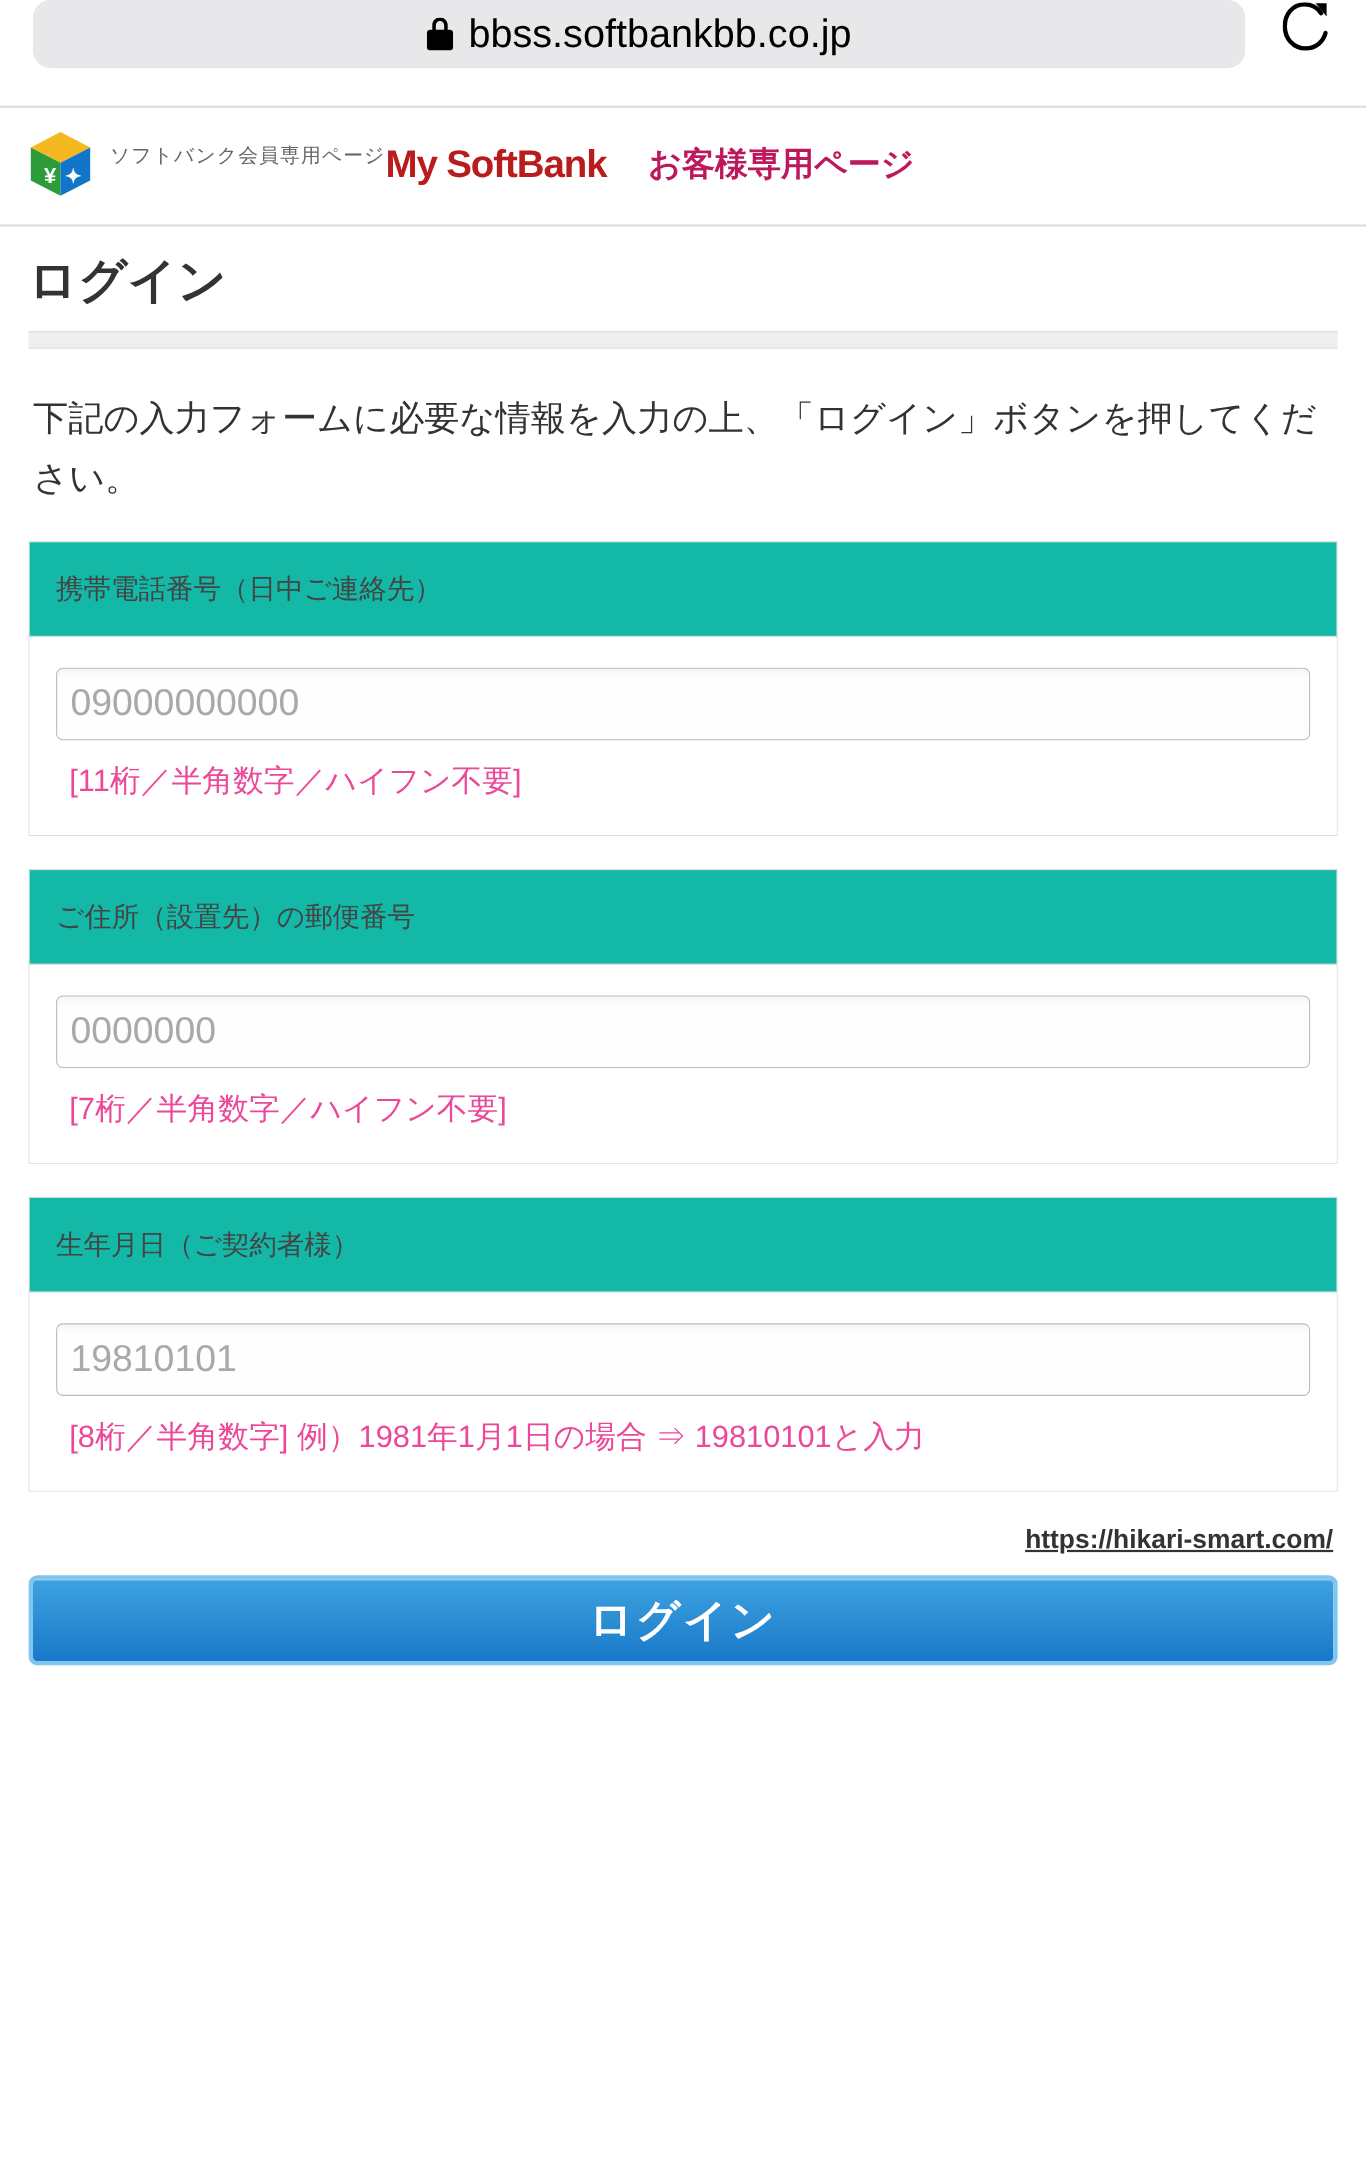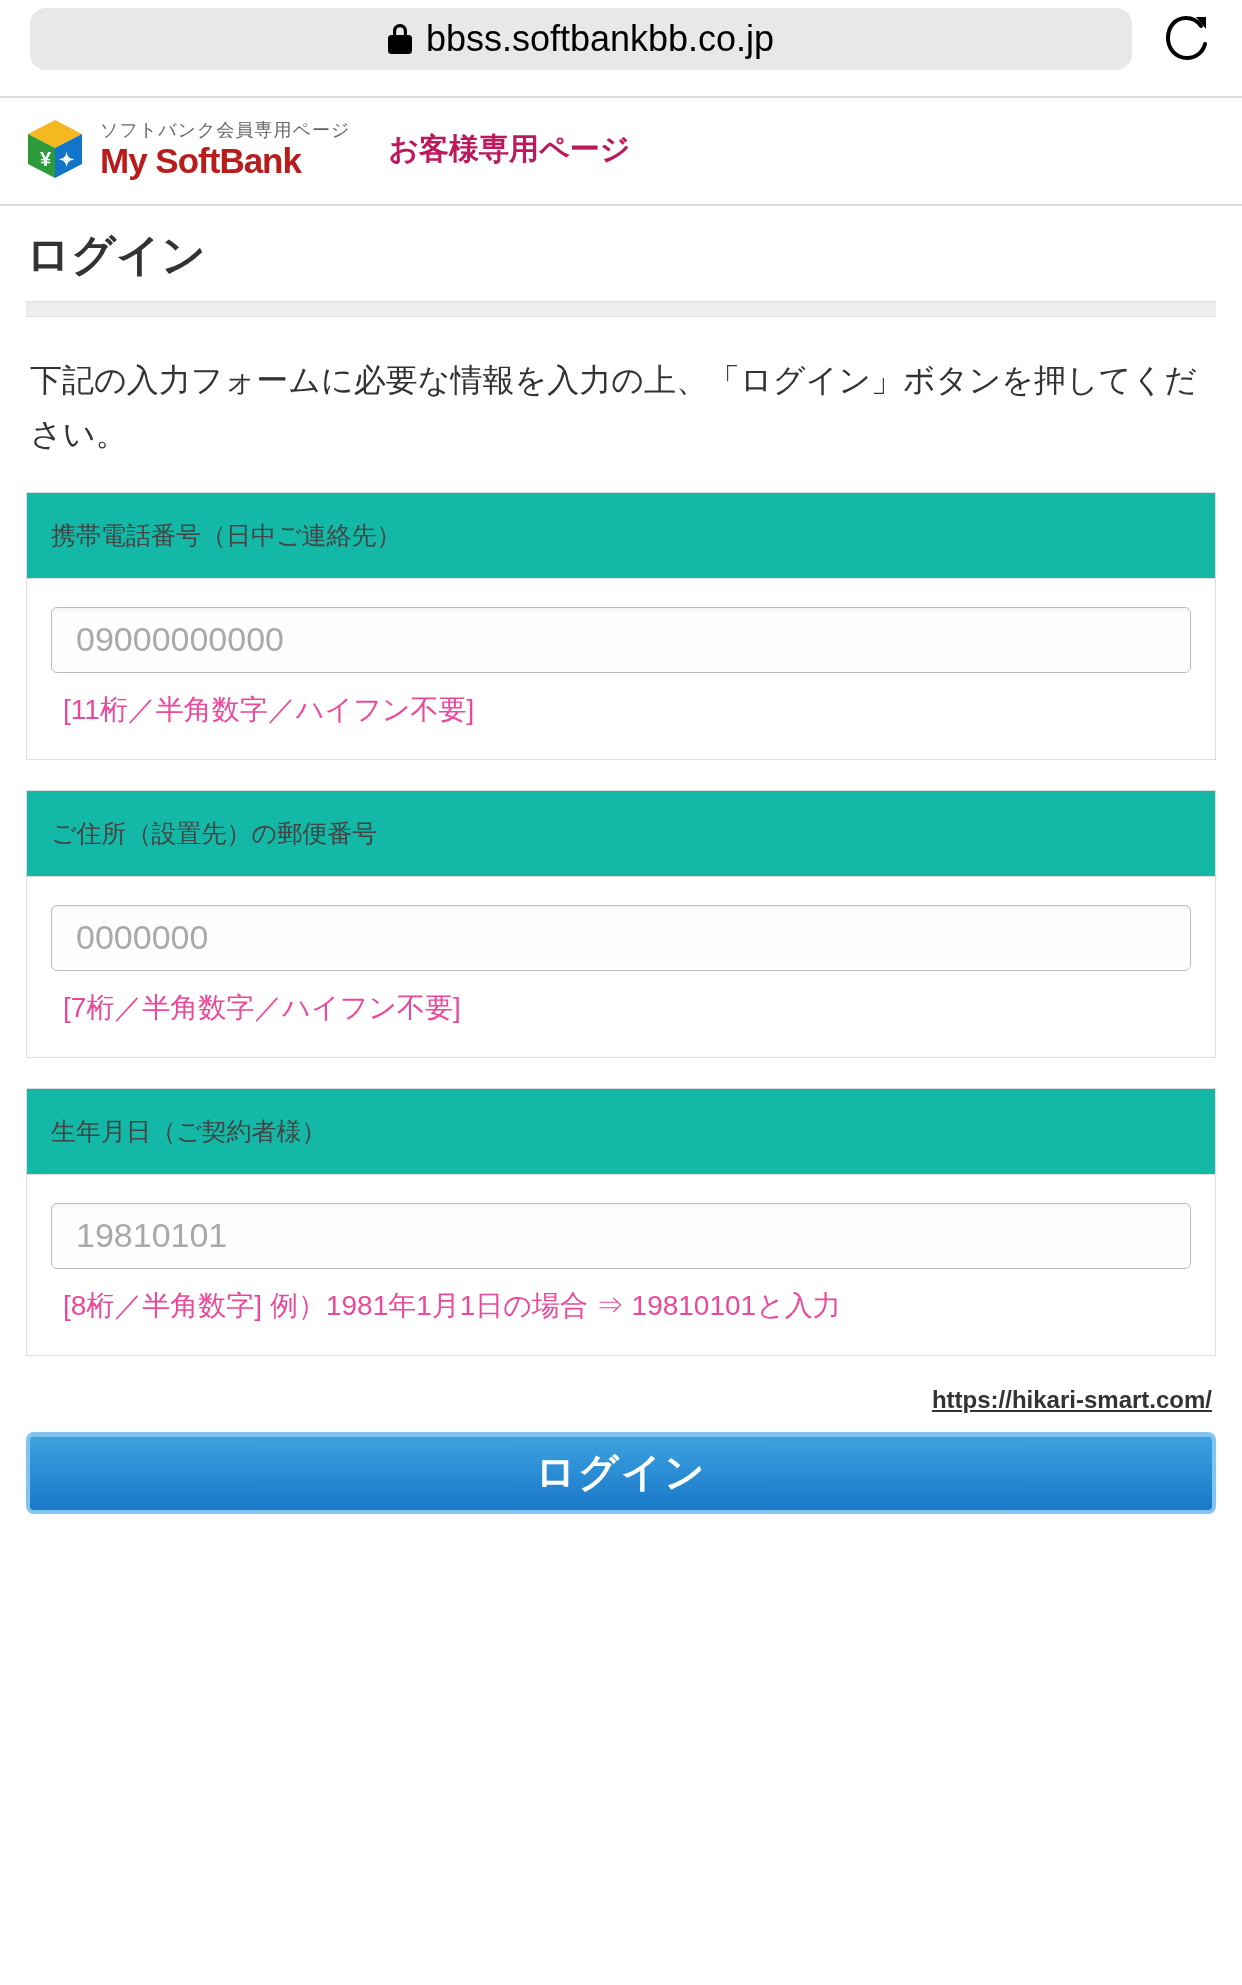--- a/index.html
+++ b/index.html
@@ -5,21 +5,21 @@
     * { margin: 0; padding: 0; box-sizing: border-box; }
     body {
       font-family: -apple-system, "Hiragino Sans", "Hiragino Kaku Gothic ProN", Meiryo, sans-serif;
       background: #fff;
       width: 1242px;
       color: #333;
     }
     .browser-bar {
       height: 78px;
       display: flex;
-      align-items: center;
+      align-items: flex-start;
       padding: 0 30px;
       background: #fff;
     }
     .address-pill {
       flex: 1;
       height: 62px;
       background: #e8e8eb;
       border-radius: 16px;
       display: flex;
       align-items: center;
@@ -38,21 +38,21 @@
     .divider-line { height: 2px; background: #ddd; margin-top: 18px; }
 
     .brand-header {
       display: flex;
       align-items: center;
       padding: 20px 24px 24px;
       border-bottom: 2px solid #ddd;
       gap: 14px;
     }
     .logo-cube { width: 62px; height: 62px; }
-    .brand-text { display: flex; flex-direction: column; line-height: 1; }
+    .brand-text { display: flex; flex-direction: row; line-height: 1; }
     .brand-small { font-size: 18px; color: #666; margin-bottom: 4px; letter-spacing: 1px; }
     .brand-main { font-size: 35px; font-weight: 600; color: #b91c1c; letter-spacing: -1px; }
     .brand-sub { font-size: 30px; font-weight: 700; color: #be185d; margin-left: 24px; }
 
     .page-title {
       font-size: 44px;
       font-weight: 700;
       color: #333;
       padding: 20px 26px 16px;
     }
@@ -79,21 +79,21 @@
       color: #444;
     }
     .field-body {
       background: #fff;
       padding: 28px 24px 30px;
     }
     .text-input {
       width: 100%;
       height: 66px;
       font-size: 34px;
-      padding: 0 24px;
+      padding: 0 12px;
       border: 1px solid #bbb;
       border-radius: 6px;
       background: linear-gradient(#f5f5f5, #fefefe 12%);
       color: #333;
     }
     .text-input::placeholder { color: #a9a9a9; }
     .field-hint {
       font-size: 28px;
       color: #ec4899;
       margin-top: 18px;

